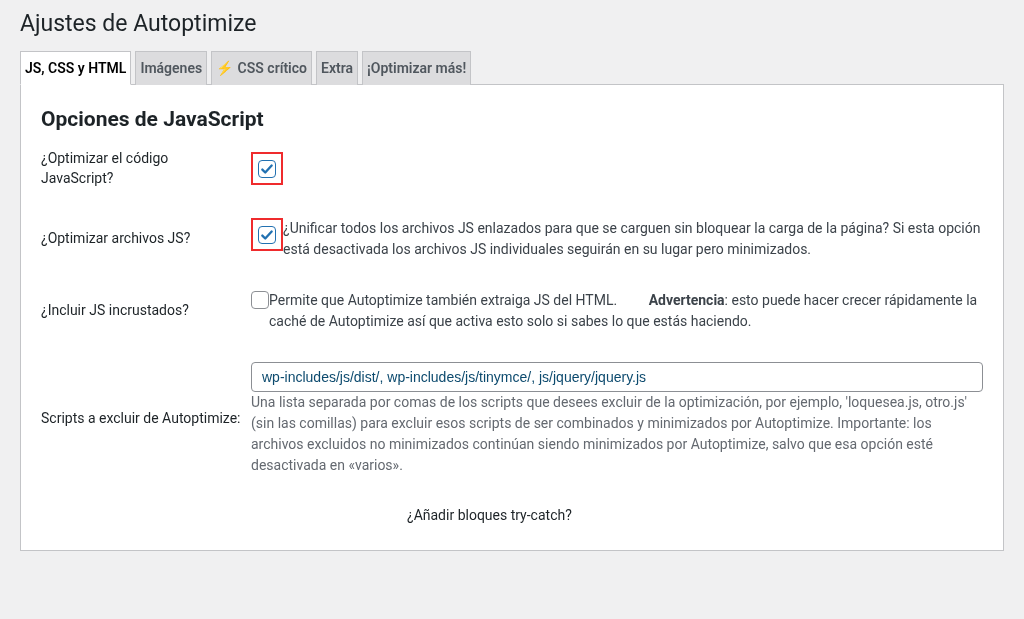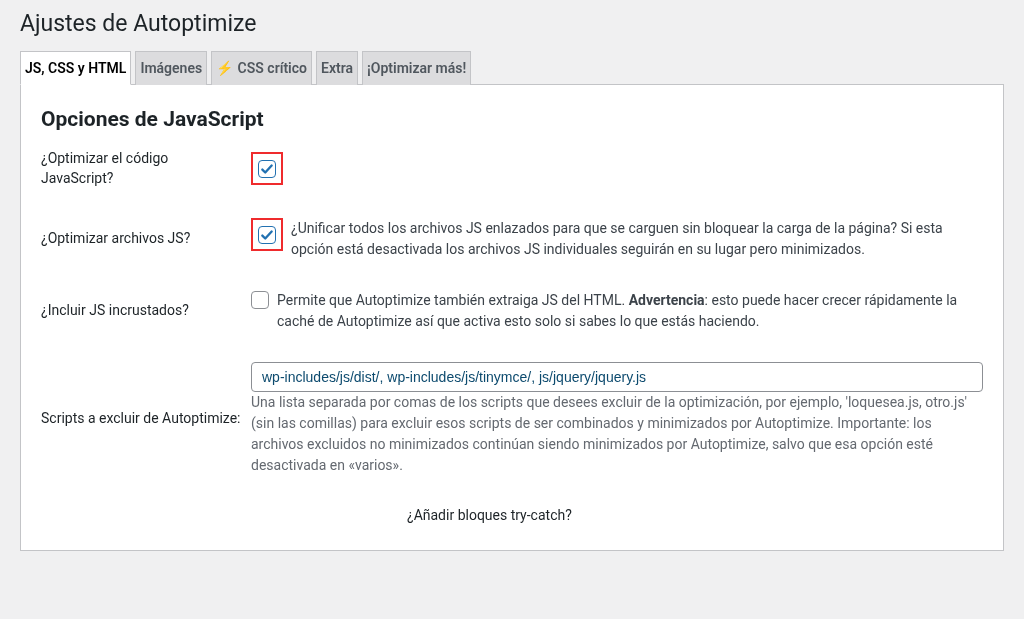--- a/index.html
+++ b/index.html
@@ -70,21 +70,20 @@
       padding-right: 10px;
     }
     .input-col {
       flex: 1;
       display: flex;
       flex-direction: column;
     }
     .check-line {
       display: flex;
       align-items: flex-start;
-      gap: 8px;
     }
     .check {
       width: 18px;
       height: 18px;
       border: 1px solid #8c8f94;
       border-radius: 4px;
       flex-shrink: 0;
       display: inline-flex;
       align-items: center;
       justify-content: center;
@@ -100,21 +99,21 @@
       padding: 5px;
       display: inline-flex;
       justify-content: center;
       align-items: center;
     }
     .desc {
       font-size: 14px;
       color: #3c434a;
       line-height: 1.5;
     }
-    .desc strong { font-weight: 700; }
+    .desc strong { font-weight: 700; margin-left: 28px; }
     .textinput {
       width: 100%;
       padding: 6px 10px;
       font-size: 14px;
       border: 1px solid #8c8f94;
       border-radius: 4px;
       color: #0c4a6e;
       background: #fff;
     }
     .help {

